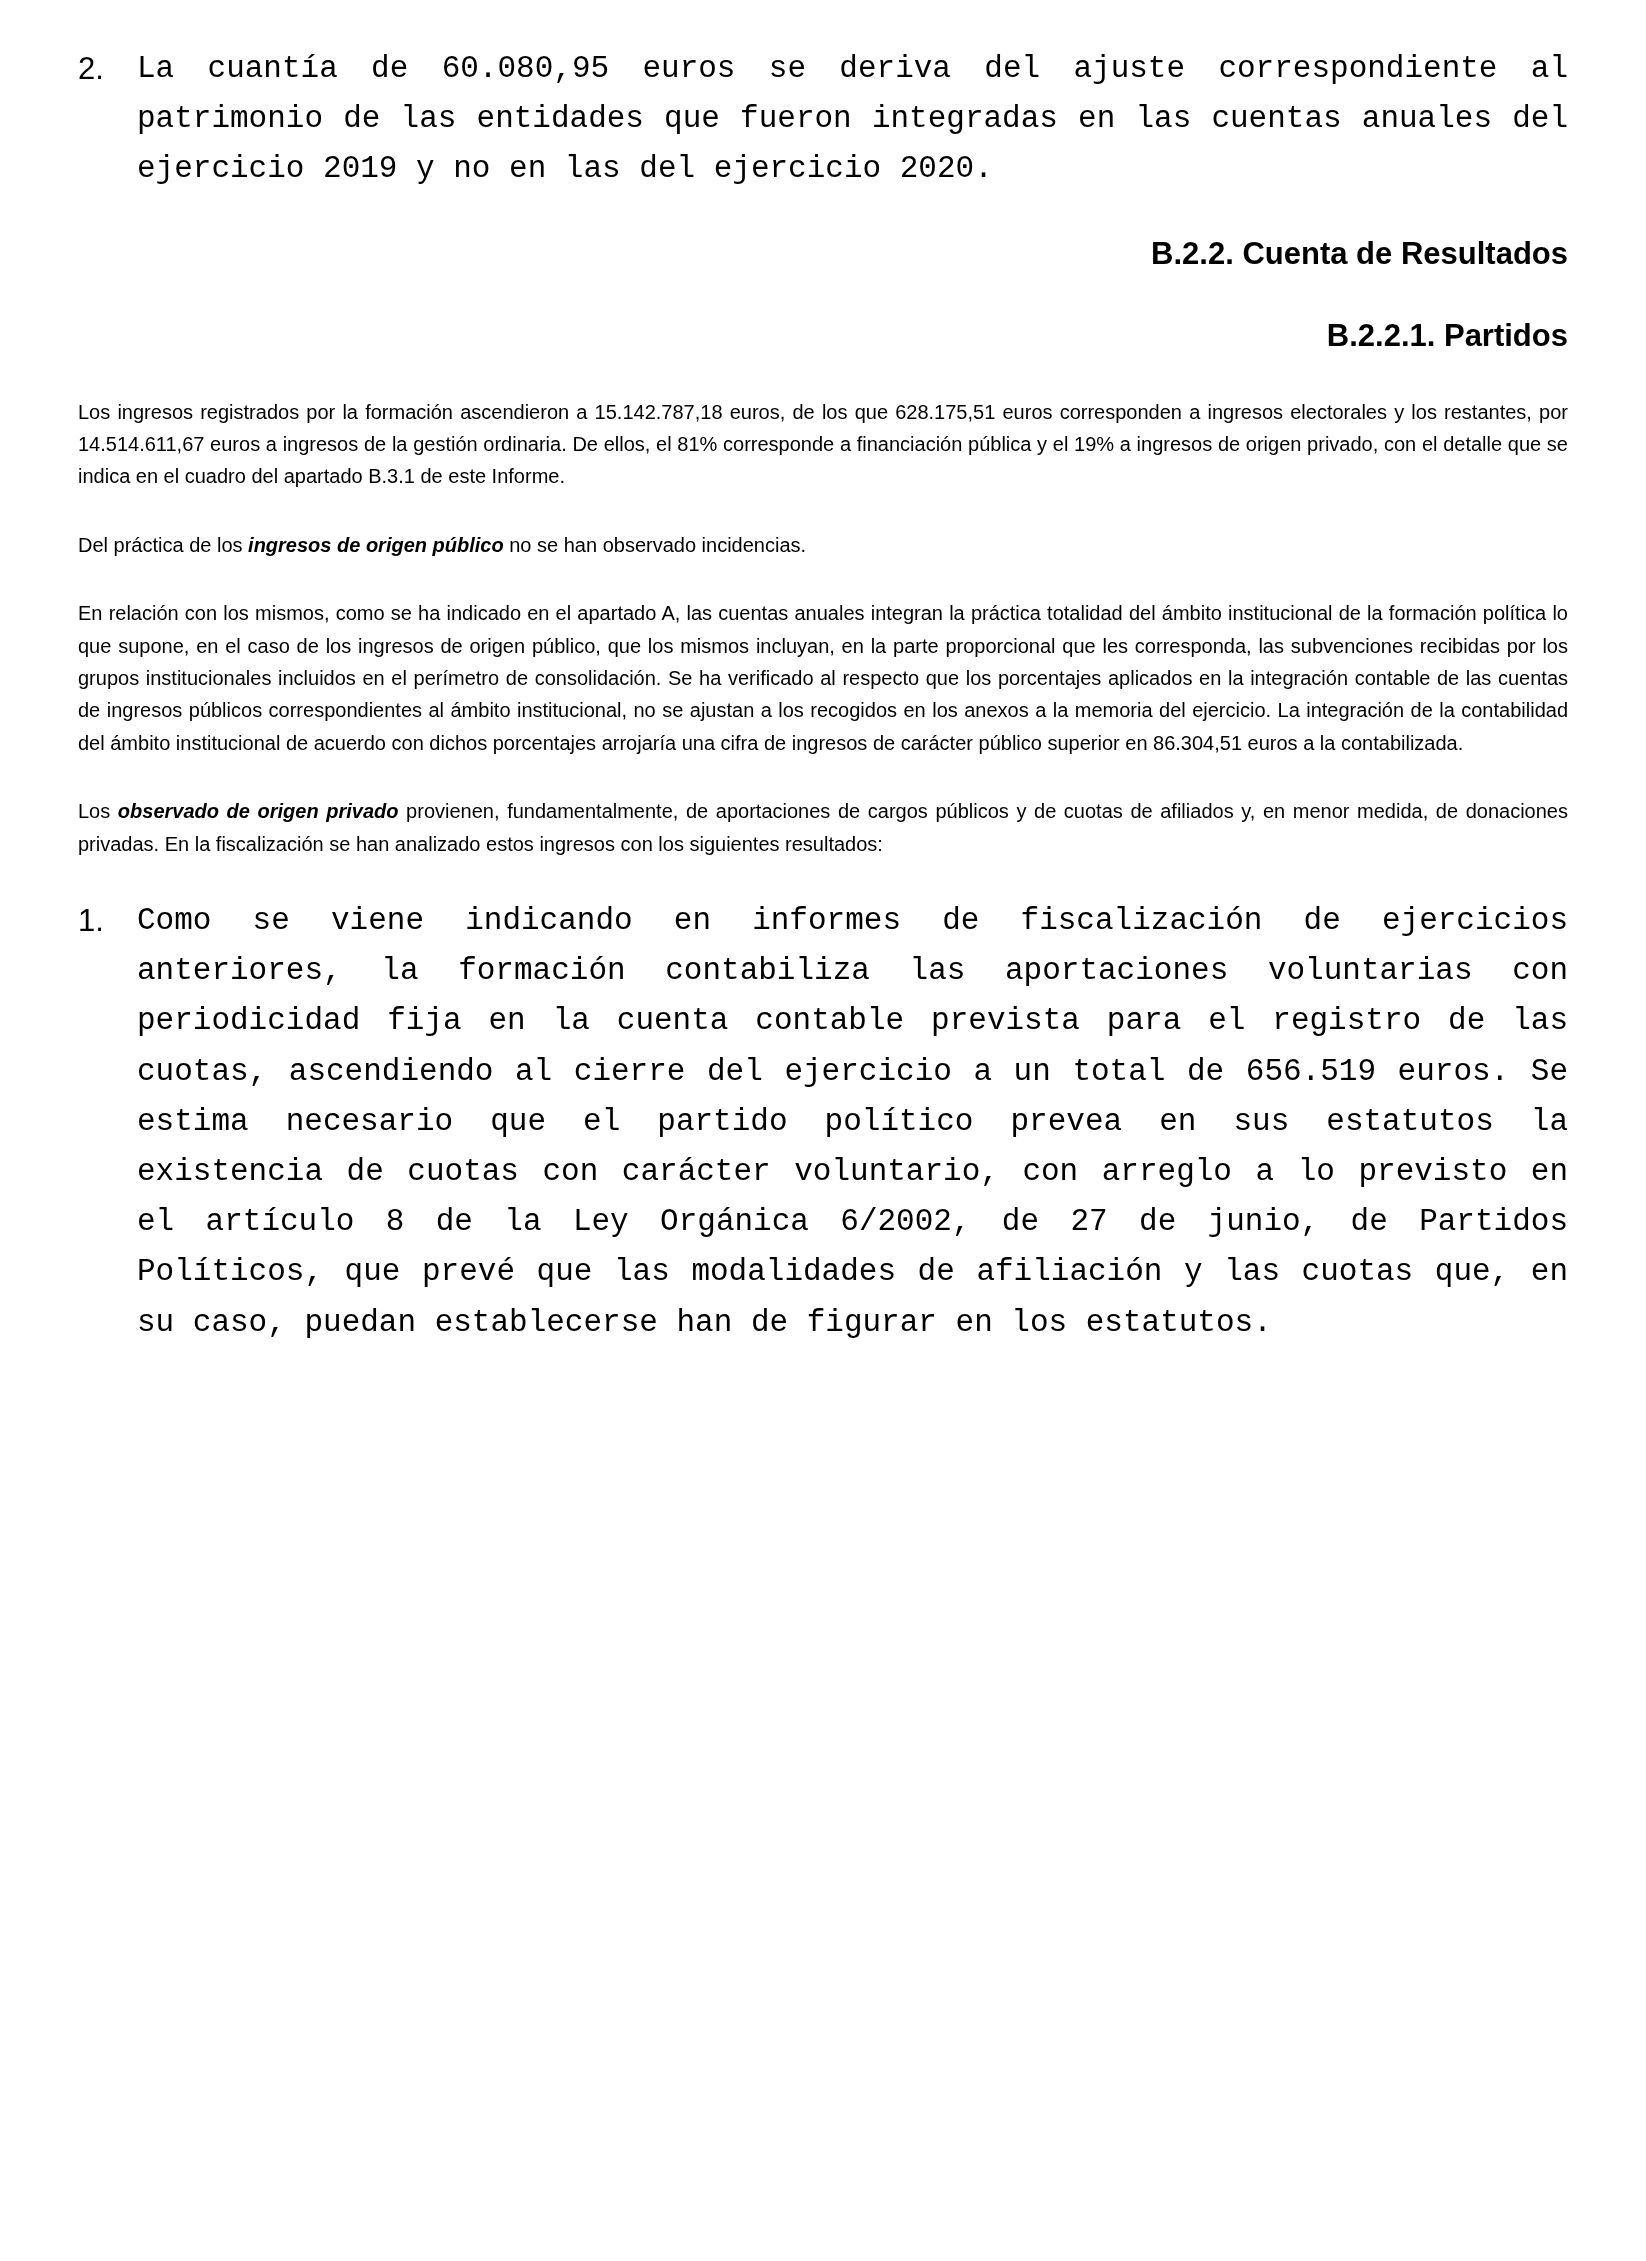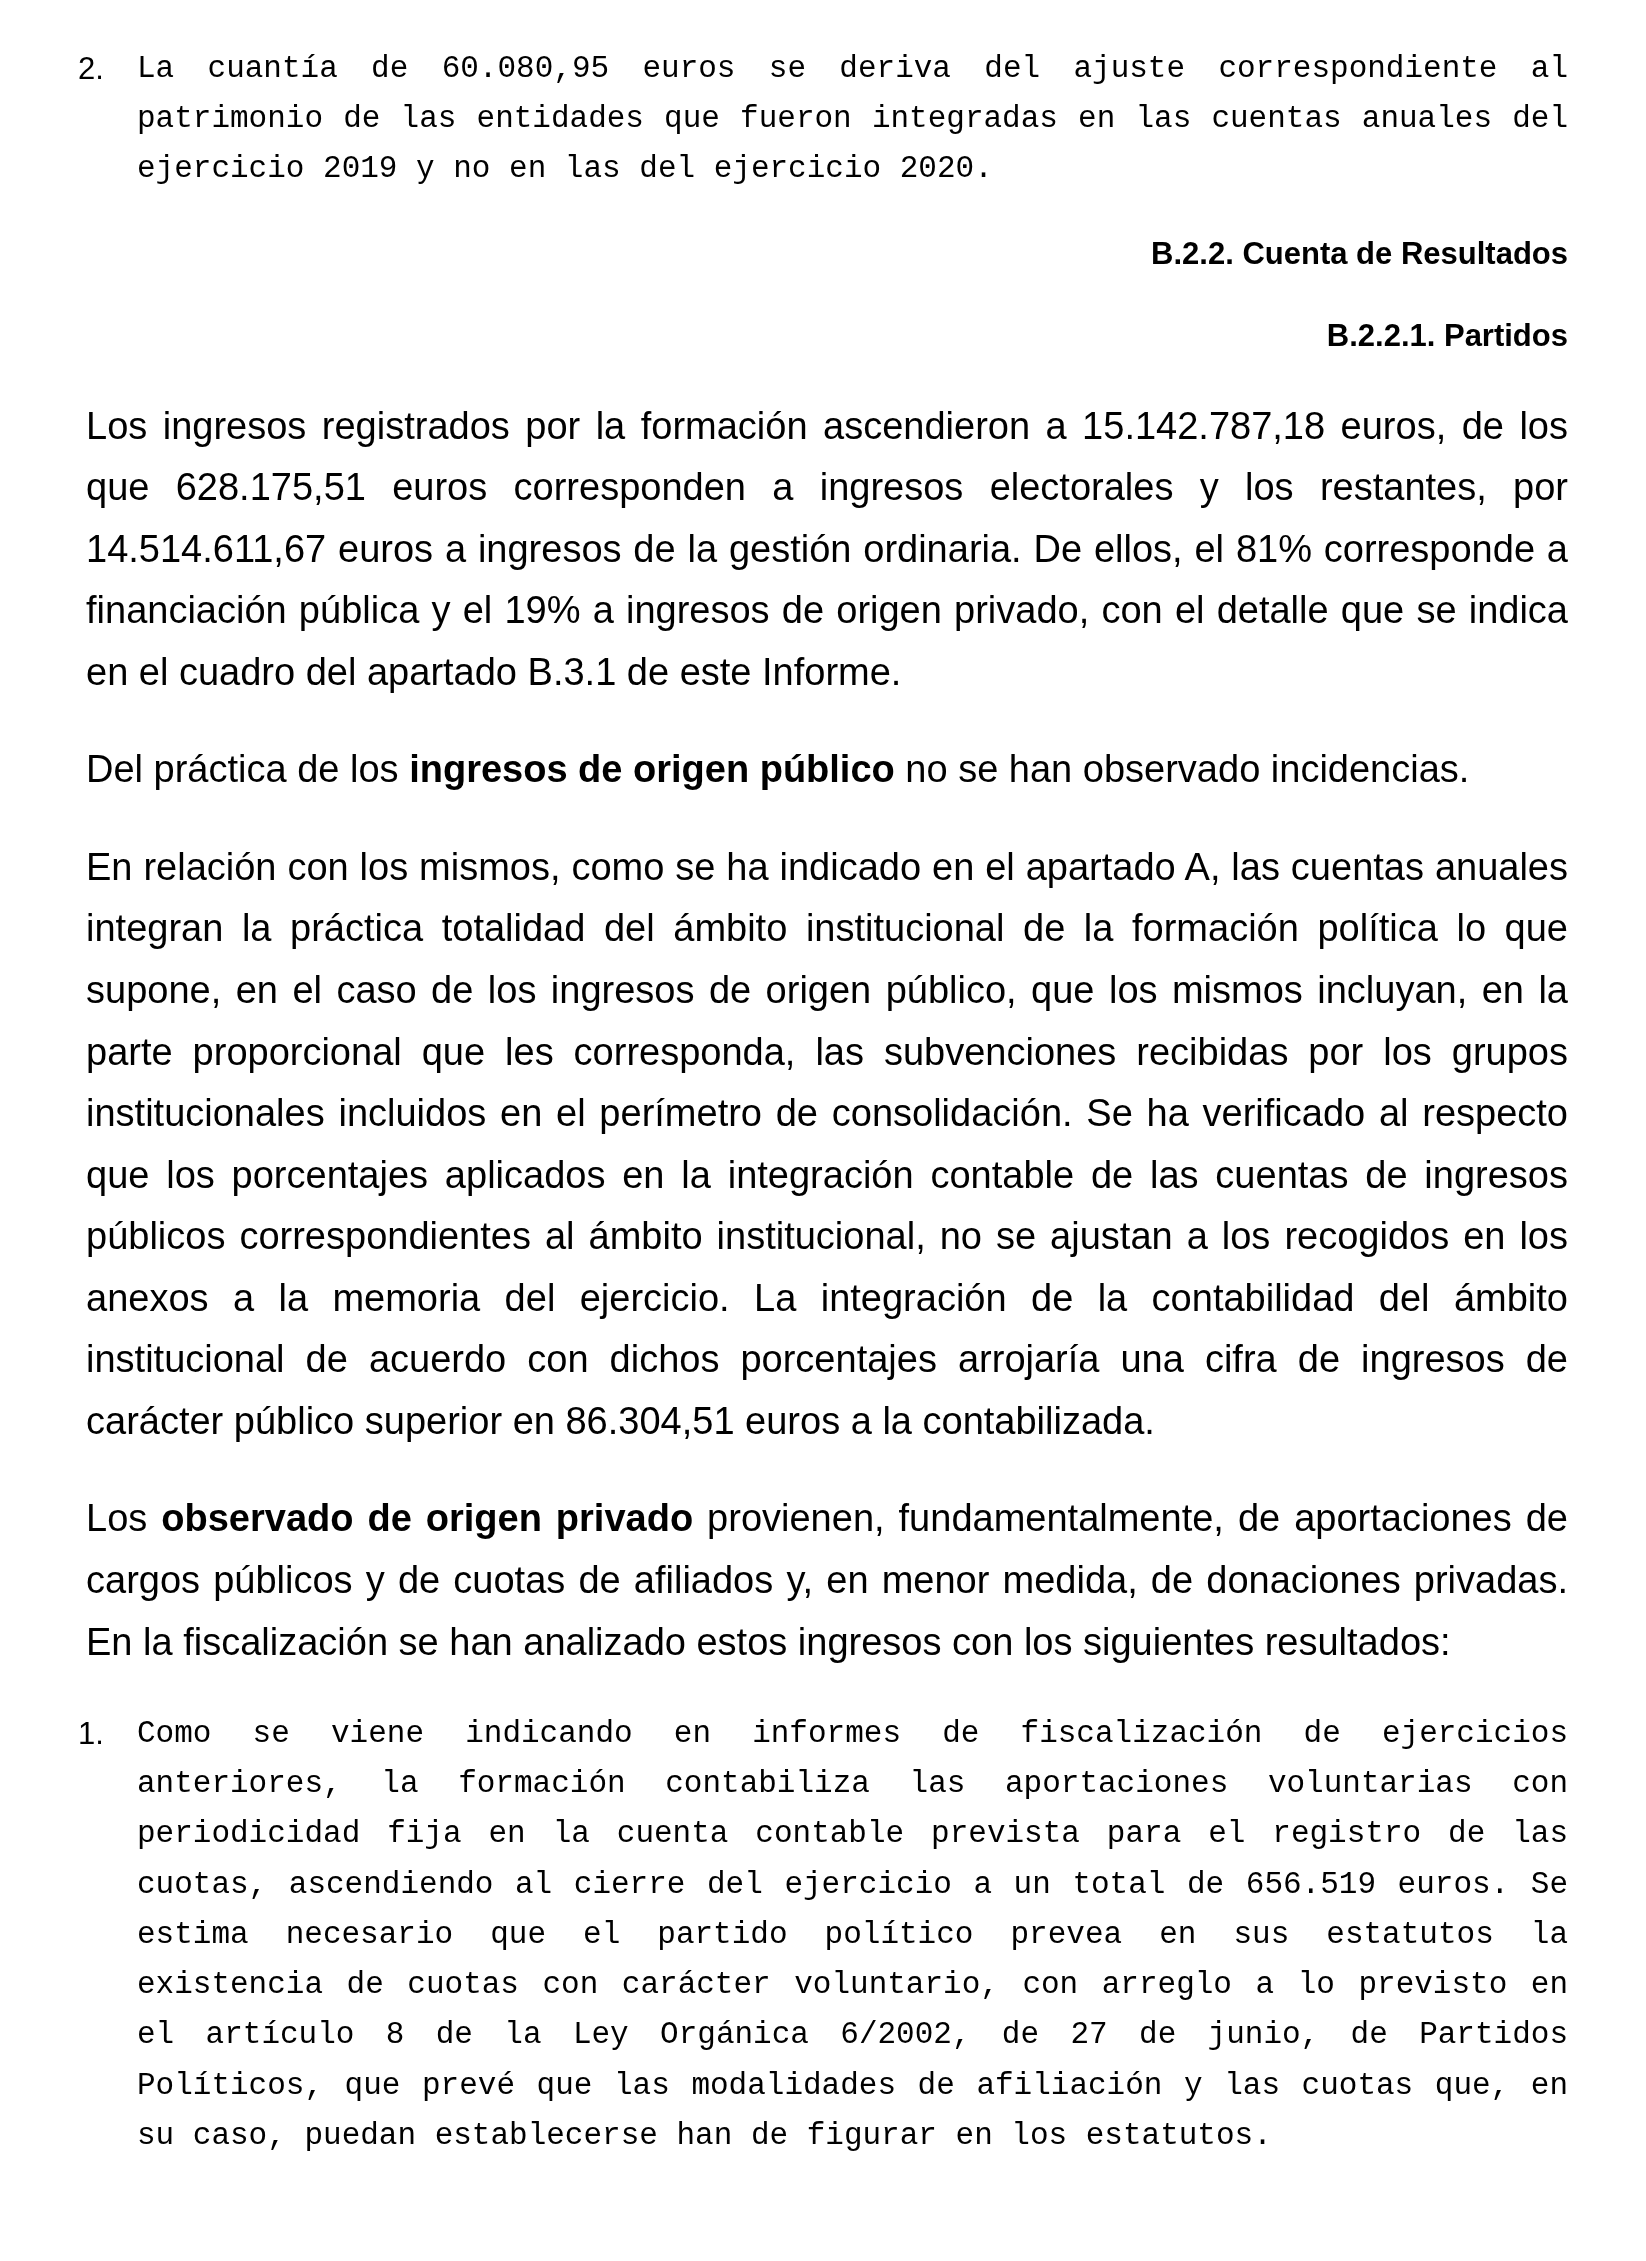--- a/index.html
+++ b/index.html
@@ -12,24 +12,24 @@
     color: #000000;
   }
   .page {
     width: 1646px;
     min-height: 2261px;
     box-sizing: border-box;
     padding: 44px 78px 49px 78px;
     background: #ffffff;
   }
   p.body-text {
-    font-size: 38px;
+    font-size: 20px;
     line-height: 1.62;
     text-align: justify;
-    margin: 0 0 36px 8px;
+    margin: 0 0 36px 0;
   }
   h3.heading {
     font-size: 31px;
     font-weight: bold;
     line-height: 1.5;
     margin: 0 0 36px 0;
     text-align: right;
   }
   .numbered {
     display: flex;
@@ -43,21 +43,21 @@
     line-height: 1.62;
     text-align: left;
   }
   .numbered .content {
     flex: 1 1 auto;
     font-size: 31px;
     line-height: 1.62;
     text-align: justify;
     font-family: Liberation Mono, monospace;
   }
-  b, strong { font-weight: bold; }
+  b, strong { font-weight: bold; font-style: italic; }
 </style>
 </head>
 <body>
 
 <div class="page">
 
   <div class="numbered">
     <div class="marker">2.</div>
     <div class="content">La cuantía de 60.080,95 euros se deriva del ajuste correspondiente al patrimonio de las entidades que fueron integradas en las cuentas anuales del ejercicio 2019 y no en las del ejercicio 2020.</div>
   </div>

